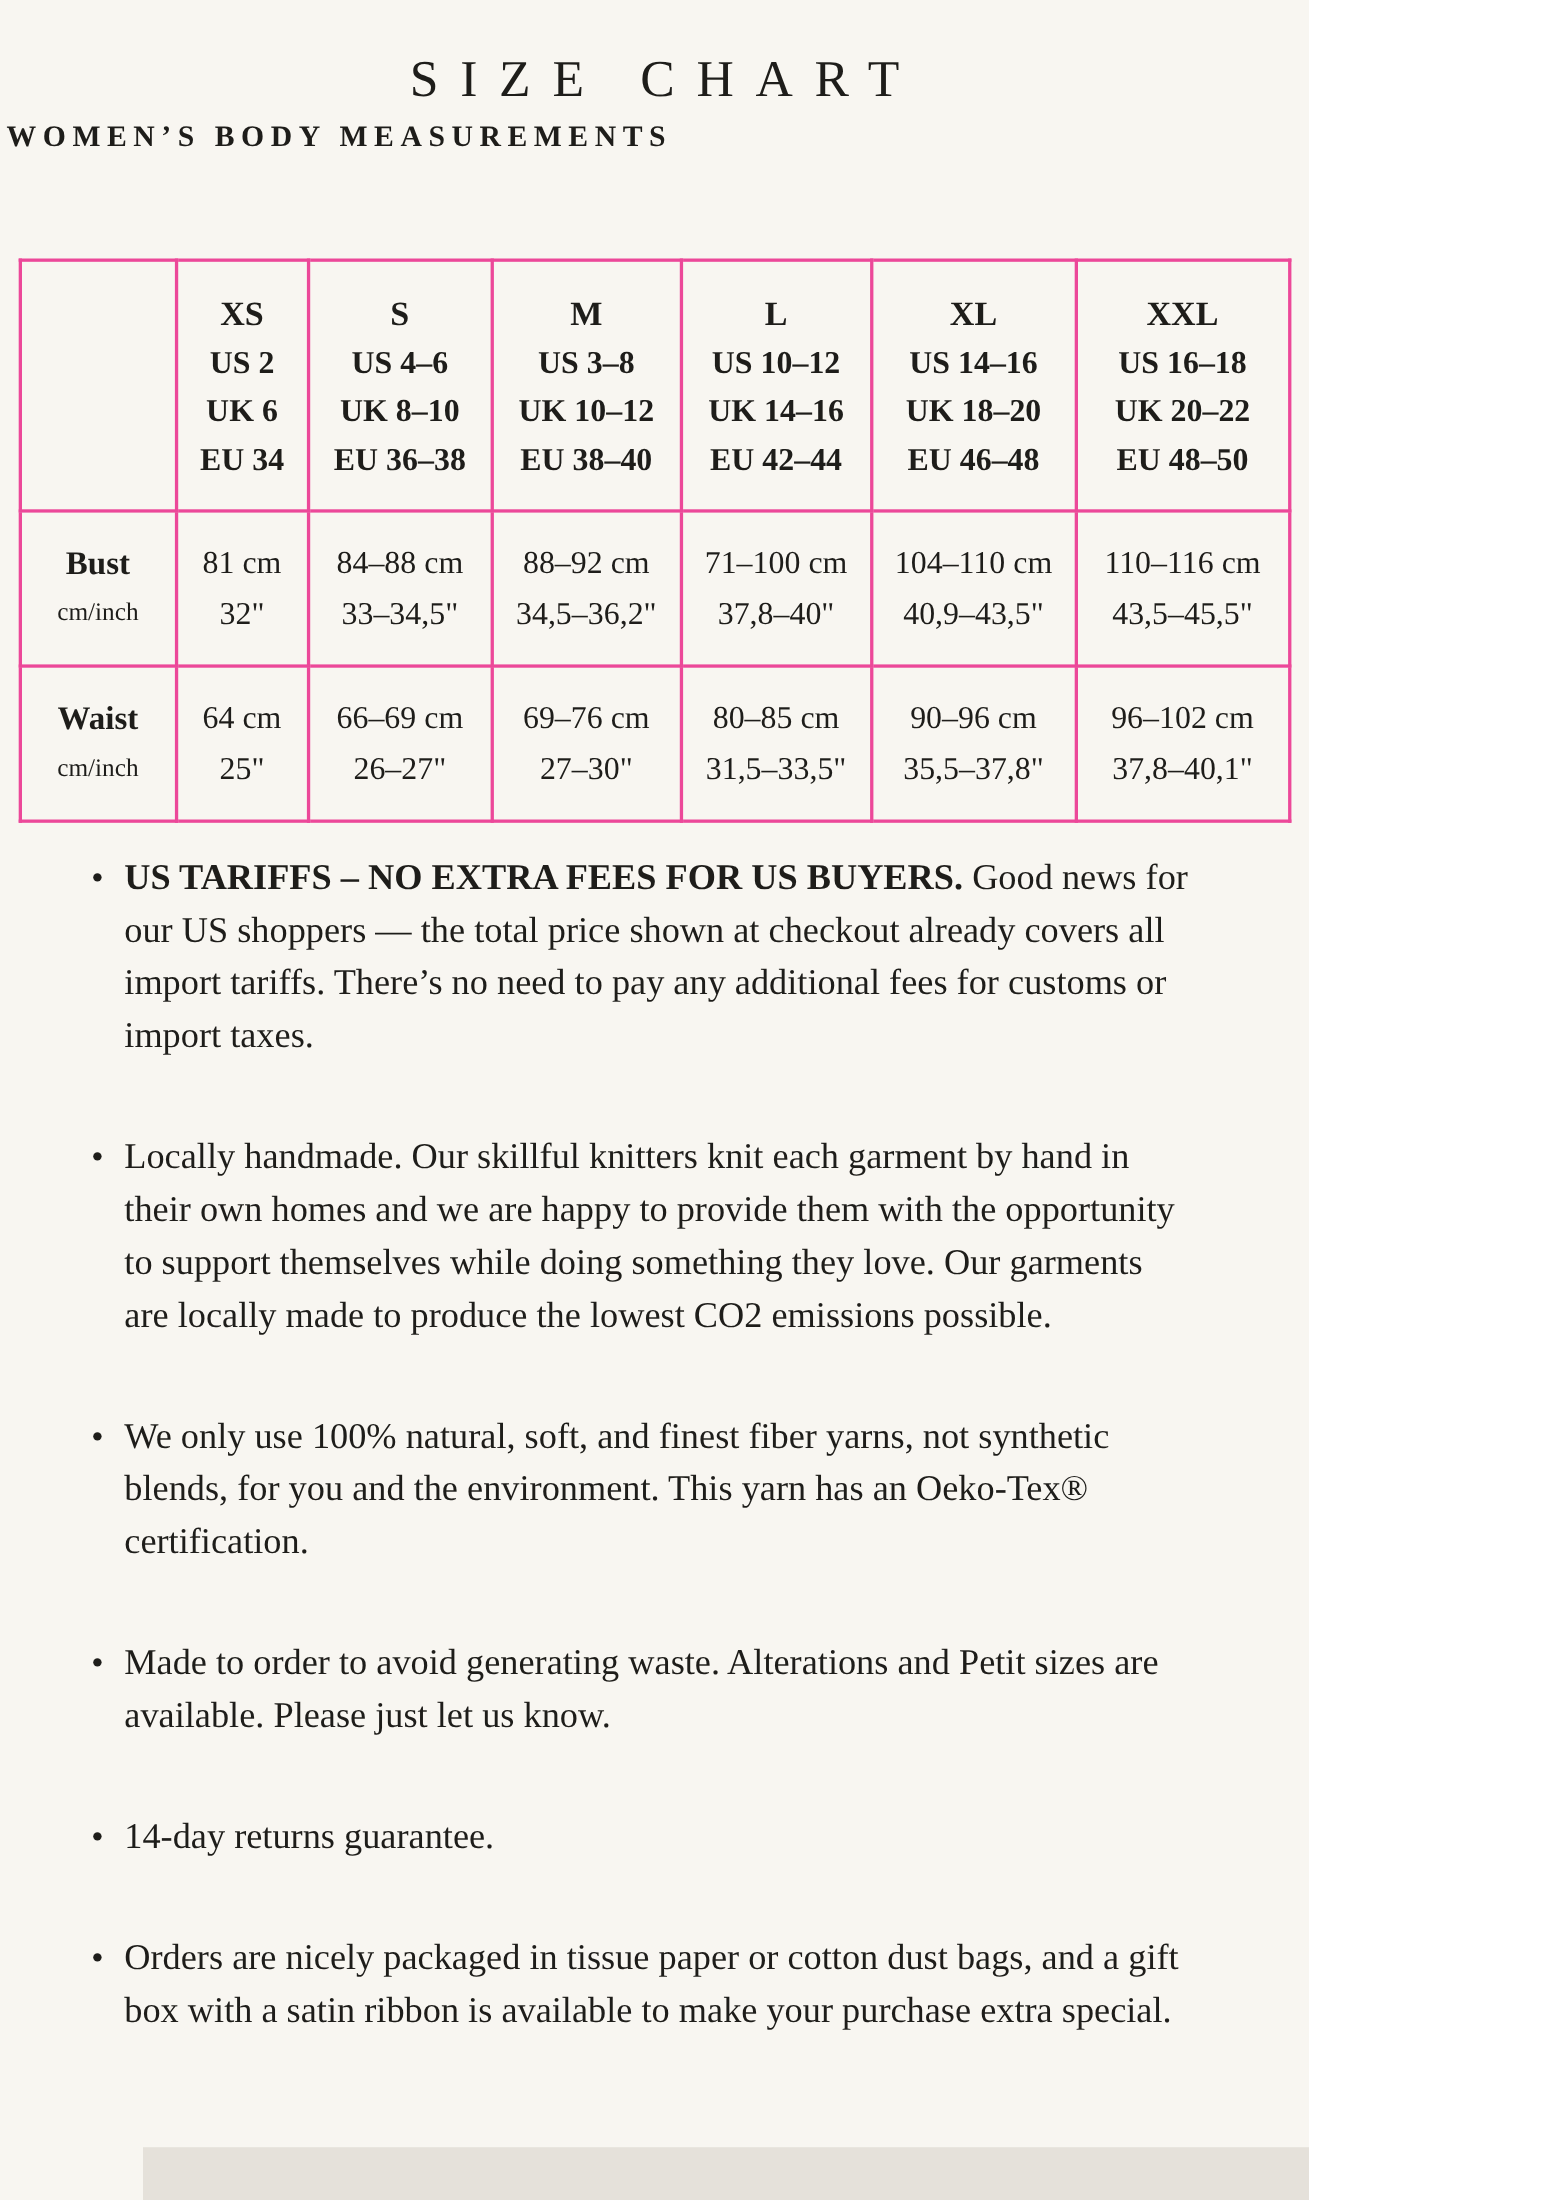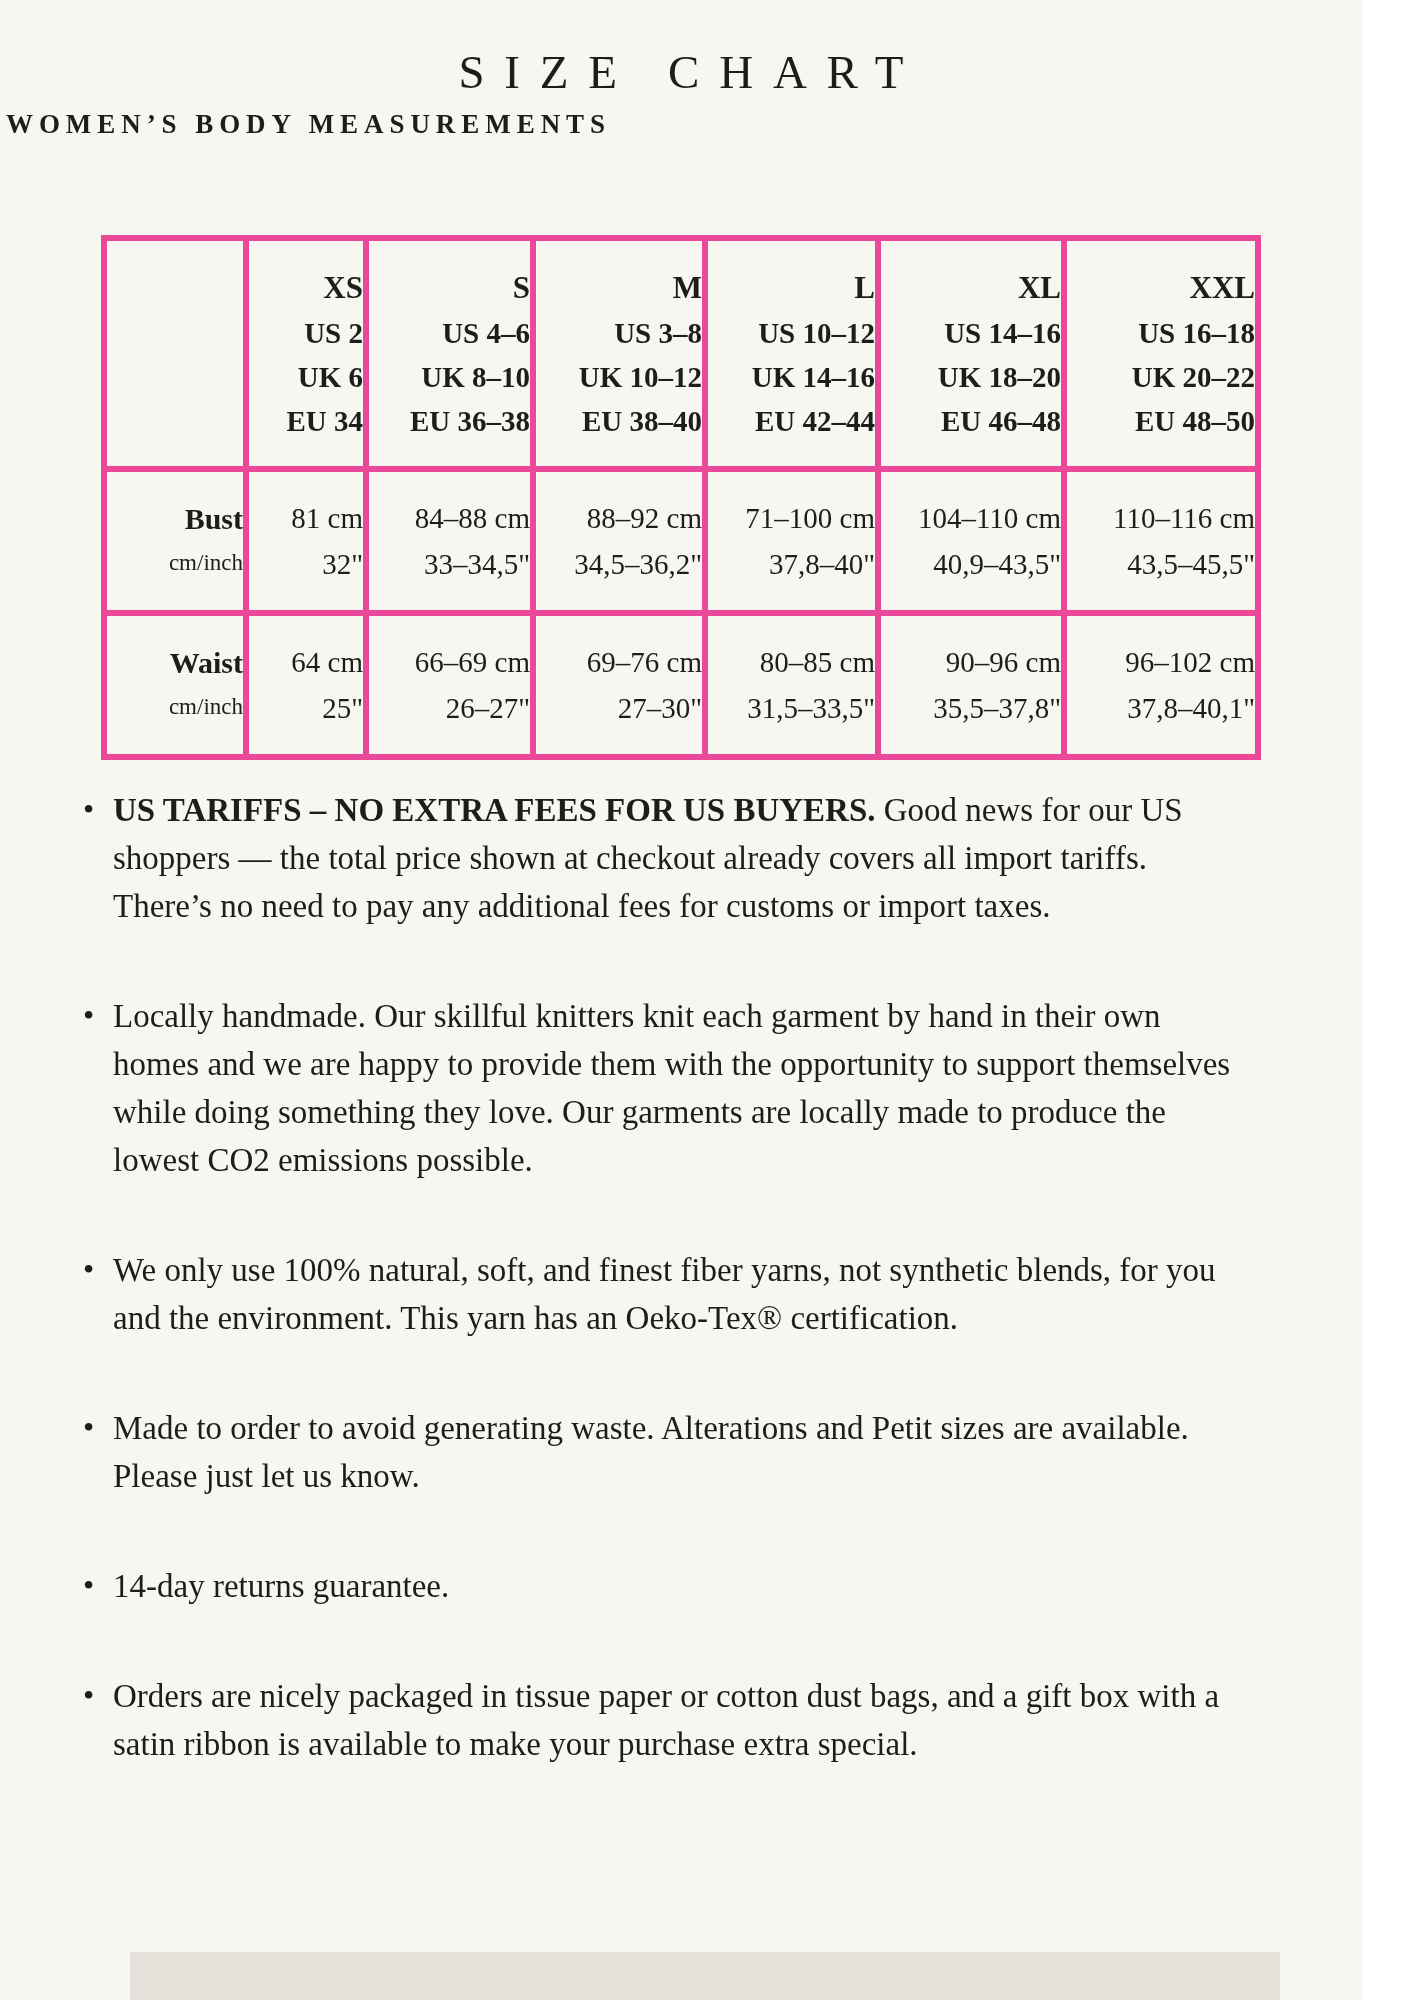--- a/index.html
+++ b/index.html
@@ -1,18 +1,18 @@
 <!DOCTYPE html>
 <html><head>
 <meta charset="utf-8">
 <style>
   html,body { margin:0; padding:0; }
   .page {
     position:relative;
-    width:1362px; height:2000px;
+    width:1190px; height:2000px;
     background:#f8f6f1;
     color:#1e1d1a;
     font-family:"Liberation Serif", serif;
     overflow:hidden;
   }
   .title {
     margin:0; padding-top:45px;
     text-align:center;
     font-size:47px; line-height:54px;
     font-weight:400;
@@ -27,22 +27,22 @@
     letter-spacing:0.22em;
     text-indent:0.22em;
   }
   table.size-table {
     margin:95px auto 0;
     border-collapse:collapse;
     table-layout:fixed;
     width:1154px;
   }
   .size-table td {
-    border:6px solid #ec4899;
-    text-align:right;
+    border:3px solid #ec4899;
+    text-align:center;
     vertical-align:middle;
     padding:0;
     margin-top:40px;
   }
   .size-table tr.hdr td { height:225px; }
   .size-table tr.datarow td { height:138px; }
   .size-name { font-size:31px; font-weight:700; line-height:46px; }
   .hdr-line  { font-size:29px; font-weight:700; line-height:44px; }
   .row-label { font-size:30px; font-weight:700; line-height:44px; }
   .row-unit  { font-size:23px; font-weight:400; line-height:44px; }

